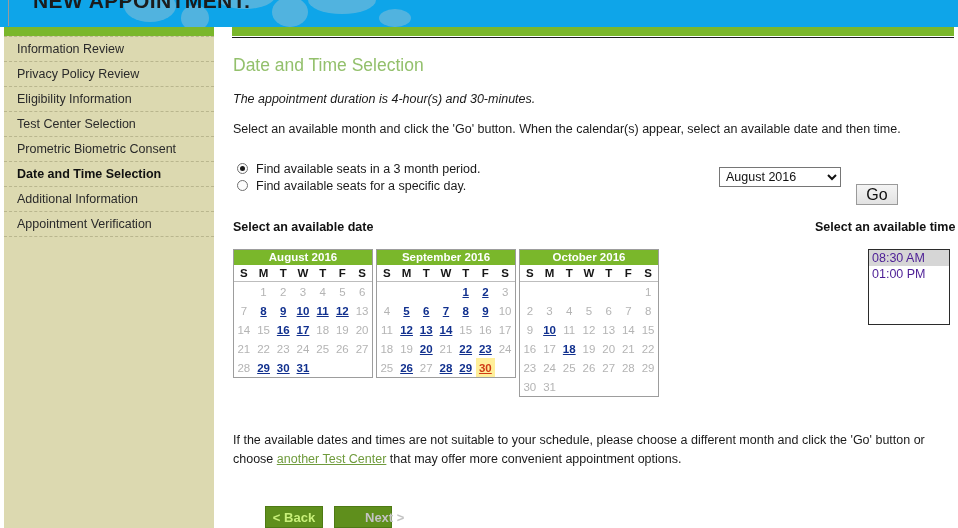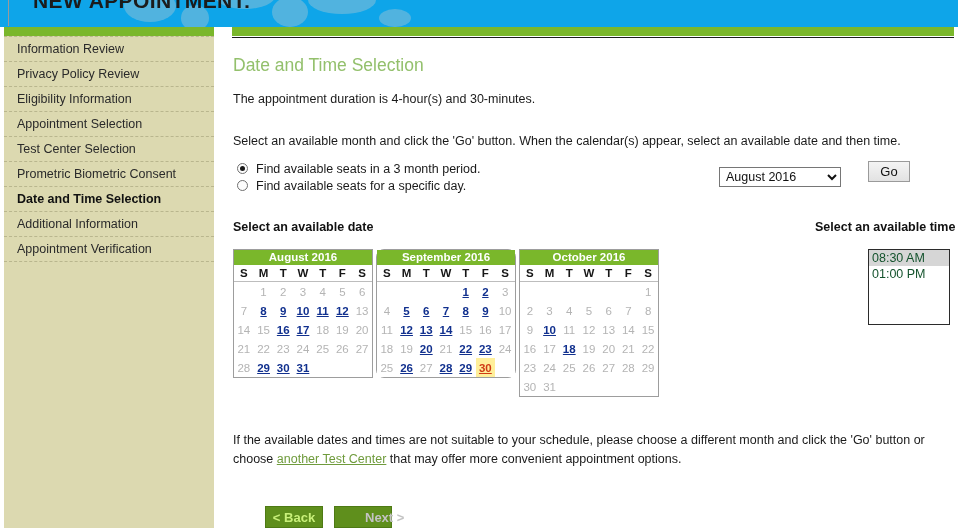--- a/index.html
+++ b/index.html
@@ -103,22 +103,22 @@
     font-size: 17.5px;
     color: #93c06c;
     white-space: nowrap;
   }
   .para {
     position: absolute;
     font-size: 12.5px;
     color: #1a1a1a;
     white-space: nowrap;
   }
-  .para1 { left: 1px; top: 54px; }
-  .para2 { left: 1px; top: 96px; }
+  .para1 { left: 1px; top: 54px; font-style: italic; }
+  .para2 { left: 1px; top: 84px; }
 
   
   .radio-group { position: absolute; left: 1px; top: 123px; }
   .radio-row {
     position: relative;
     height: 17px;
     line-height: 17px;
     font-size: 12.5px;
     color: #1a1a1a;
     white-space: nowrap;
@@ -150,30 +150,29 @@
     font-family: "Liberation Sans", sans-serif;
     font-size: 12.5px;
     color: #111;
     background: #ffffff;
     border: 1px solid #767676;
     box-sizing: border-box;
     padding: 0 2px;
   }
   .go-button {
     position: absolute;
-    left: 624px; top: 123px;
+    left: 624px; top: 146px;
     width: 42px; height: 21px;
     font-family: "Liberation Sans", sans-serif;
-    font-size: 13px;
+    font-size: 16px;
     color: #101010;
     background: linear-gradient(#f4f4f4, #e2e2e2);
     border: 1px solid #9a9a9a;
     box-sizing: border-box;
     cursor: pointer;
-    margin-left: 12px;
   }
 
   
   .label-date {
     position: absolute;
     left: 1px; top: 182px;
     font-size: 12.5px;
     font-weight: bold;
     color: #111;
     white-space: nowrap;
@@ -191,21 +190,21 @@
   .cal-wrap { position: absolute; left: 0px; top: 211px; }
   .cal {
     position: absolute;
     top: 0;
     width: 140px;
     border: 1px solid #9d9d9d;
     background: #ffffff;
     box-sizing: border-box;
   }
   .cal-0 { left: 1px; }
-  .cal-1 { left: 144px; border-radius: 8px; }
+  .cal-1 { left: 144px; }
   .cal-2 { left: 287px; }
   .cal-title {
     height: 15px;
     line-height: 15px;
     background: #7ab72b;
     color: #ffffff;
     font-size: 11.5px;
     font-weight: bold;
     text-align: center;
   }
@@ -255,21 +254,21 @@
     background: #ffffff;
     border: 1px solid #2b2b2b;
     box-sizing: border-box;
     overflow: hidden;
   }
   .time-opt {
     height: 16px;
     line-height: 16px;
     padding-left: 3px;
     font-size: 12.5px;
-    color: #14532d;
+    color: #4c1d95;
     white-space: nowrap;
     cursor: pointer;
   }
   .time-opt.selected { background: #d6d6d6; }
 
   
   .note {
     position: absolute;
     left: 1px; top: 393px;
     width: 706px;
@@ -324,21 +323,20 @@
   </div>
 
   <div class="greenbar-left"></div>
   <div class="greenbar-right"></div>
   <div class="blackrule-right"></div>
 
   <div class="sidebar" id="sidebar">
       <div class="side-item"><span>Information Review</span></div>
       <div class="side-item"><span>Privacy Policy Review</span></div>
       <div class="side-item"><span>Eligibility Information</span></div>
-      <div class="side-item"><span>Appointment Selection</span></div>
       <div class="side-item"><span>Test Center Selection</span></div>
       <div class="side-item"><span>Prometric Biometric Consent</span></div>
       <div class="side-item current"><span>Date and Time Selection</span></div>
       <div class="side-item"><span>Additional Information</span></div>
       <div class="side-item"><span>Appointment Verification</span></div>
     </div>
 
   <div class="main">
 
     <div class="page-heading">Date and Time Selection</div>

